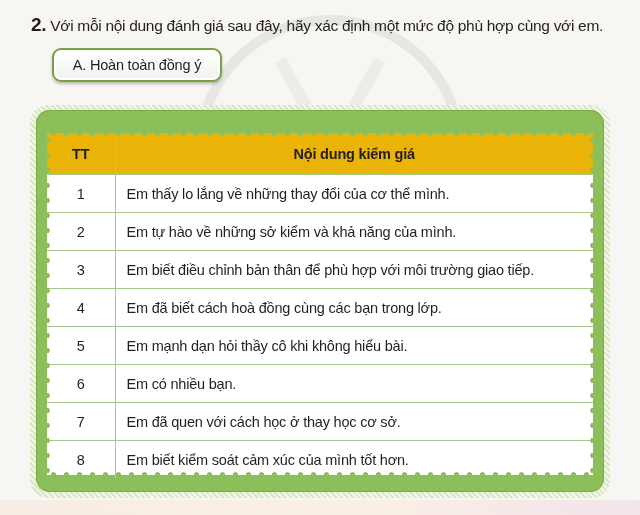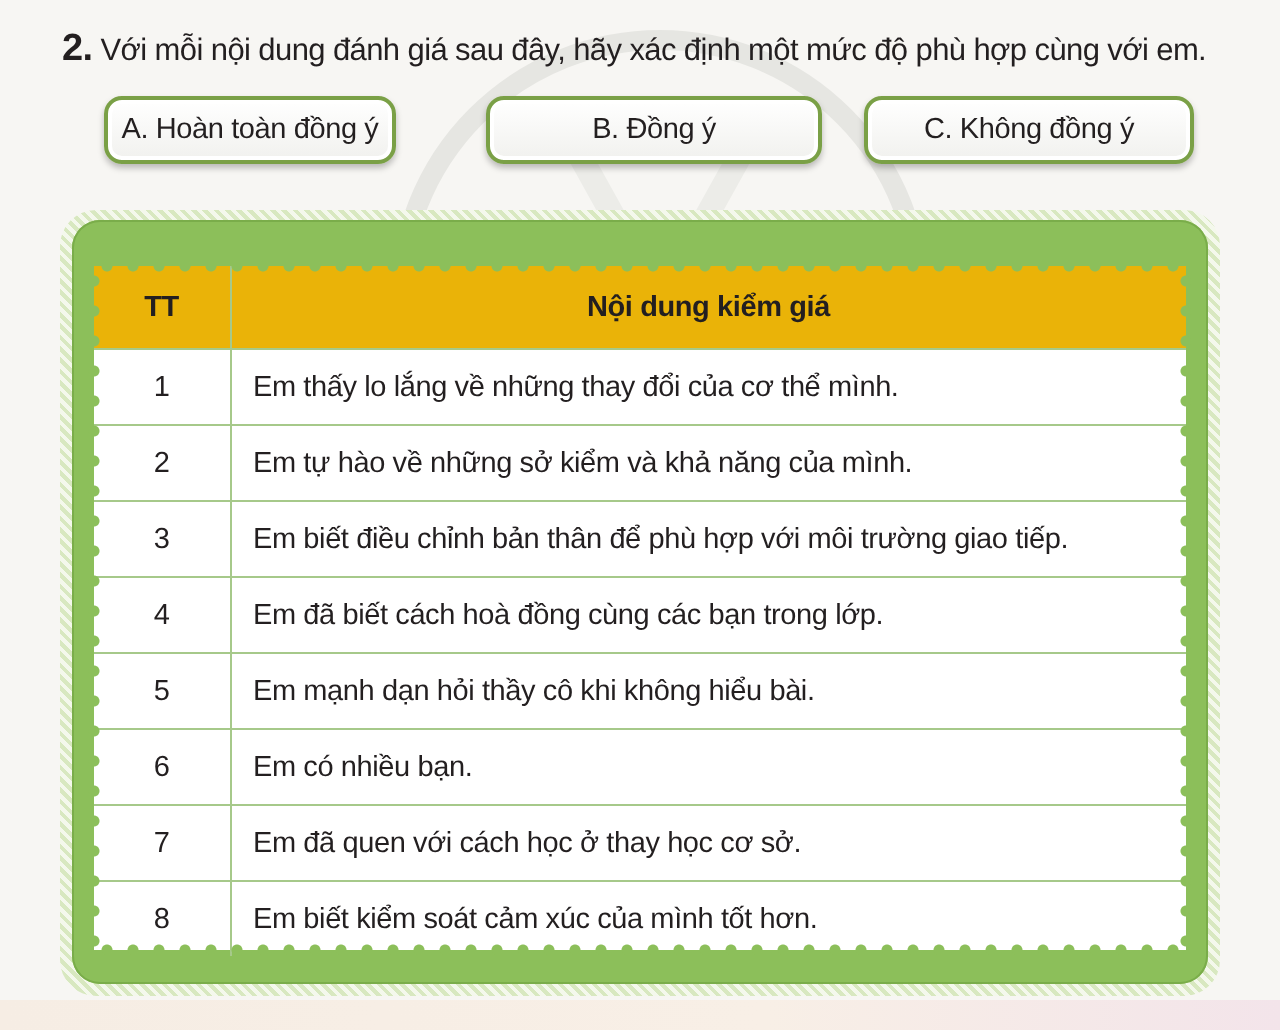--- a/index.html
+++ b/index.html
@@ -22,21 +22,21 @@
     .options { position: absolute; left: 0; top: 48px; width: 640px; height: 40px; }
     .opt {
       position: absolute; top: 0; height: 34px;
       border: 2px solid #7aa046; border-radius: 9px;
       background: linear-gradient(#ffffff, #f1f1ee);
       box-shadow: inset 0 0 0 2px #fff, 0 2px 3px rgba(0,0,0,0.25);
       display: flex; align-items: center; justify-content: center;
       font-size: 14.5px; color: #231f20; letter-spacing: -0.2px;
       box-sizing: border-box;
     }
-    .opt-a { left: 52px; width: 146px; }
+    .opt-a { left: 52px; width: 170px; }
     .opt-b { left: 243px; width: 168px; }
     .opt-c { left: 432px; width: 165px; }
     .frame-outer {
       position: absolute; left: 30px; top: 105px; width: 580px; height: 393px;
       border-radius: 18px;
       background: repeating-linear-gradient(45deg, #d8e8c0 0 2px, #f4f8ec 2px 4px);
     }
     .frame {
       position: absolute; left: 36px; top: 110px; width: 568px; height: 382px;
       border-radius: 14px; background: #8cbf5a;
@@ -89,22 +89,20 @@
   <path d="M110 60 L160 150 L210 60" fill="none" stroke="#ececE8" stroke-width="12"></path>
   <text x="160" y="215" text-anchor="middle" font-size="34" font-style="italic" fill="#ecece8" font-family="DejaVu Serif, serif">Chân trời sáng tạo</text>
 </svg>
 
 <div class="question">
   <span class="num">2.</span><span>Với mỗi nội dung đánh giá sau đây, hãy xác định một mức độ phù hợp cùng với em.</span>
 </div>
 
 <div class="options">
   <div class="opt opt-a">A. Hoàn toàn đồng ý</div>
-  <div class="opt opt-b">B. Đồng ý</div>
-  <div class="opt opt-c">C. Không đồng ý</div>
 </div>
 
 <div class="frame-outer"></div>
 <div class="frame"></div>
 
 <div class="table-wrap">
   <table>
     <colgroup>
         <col class="c1">
         <col class="c2">

